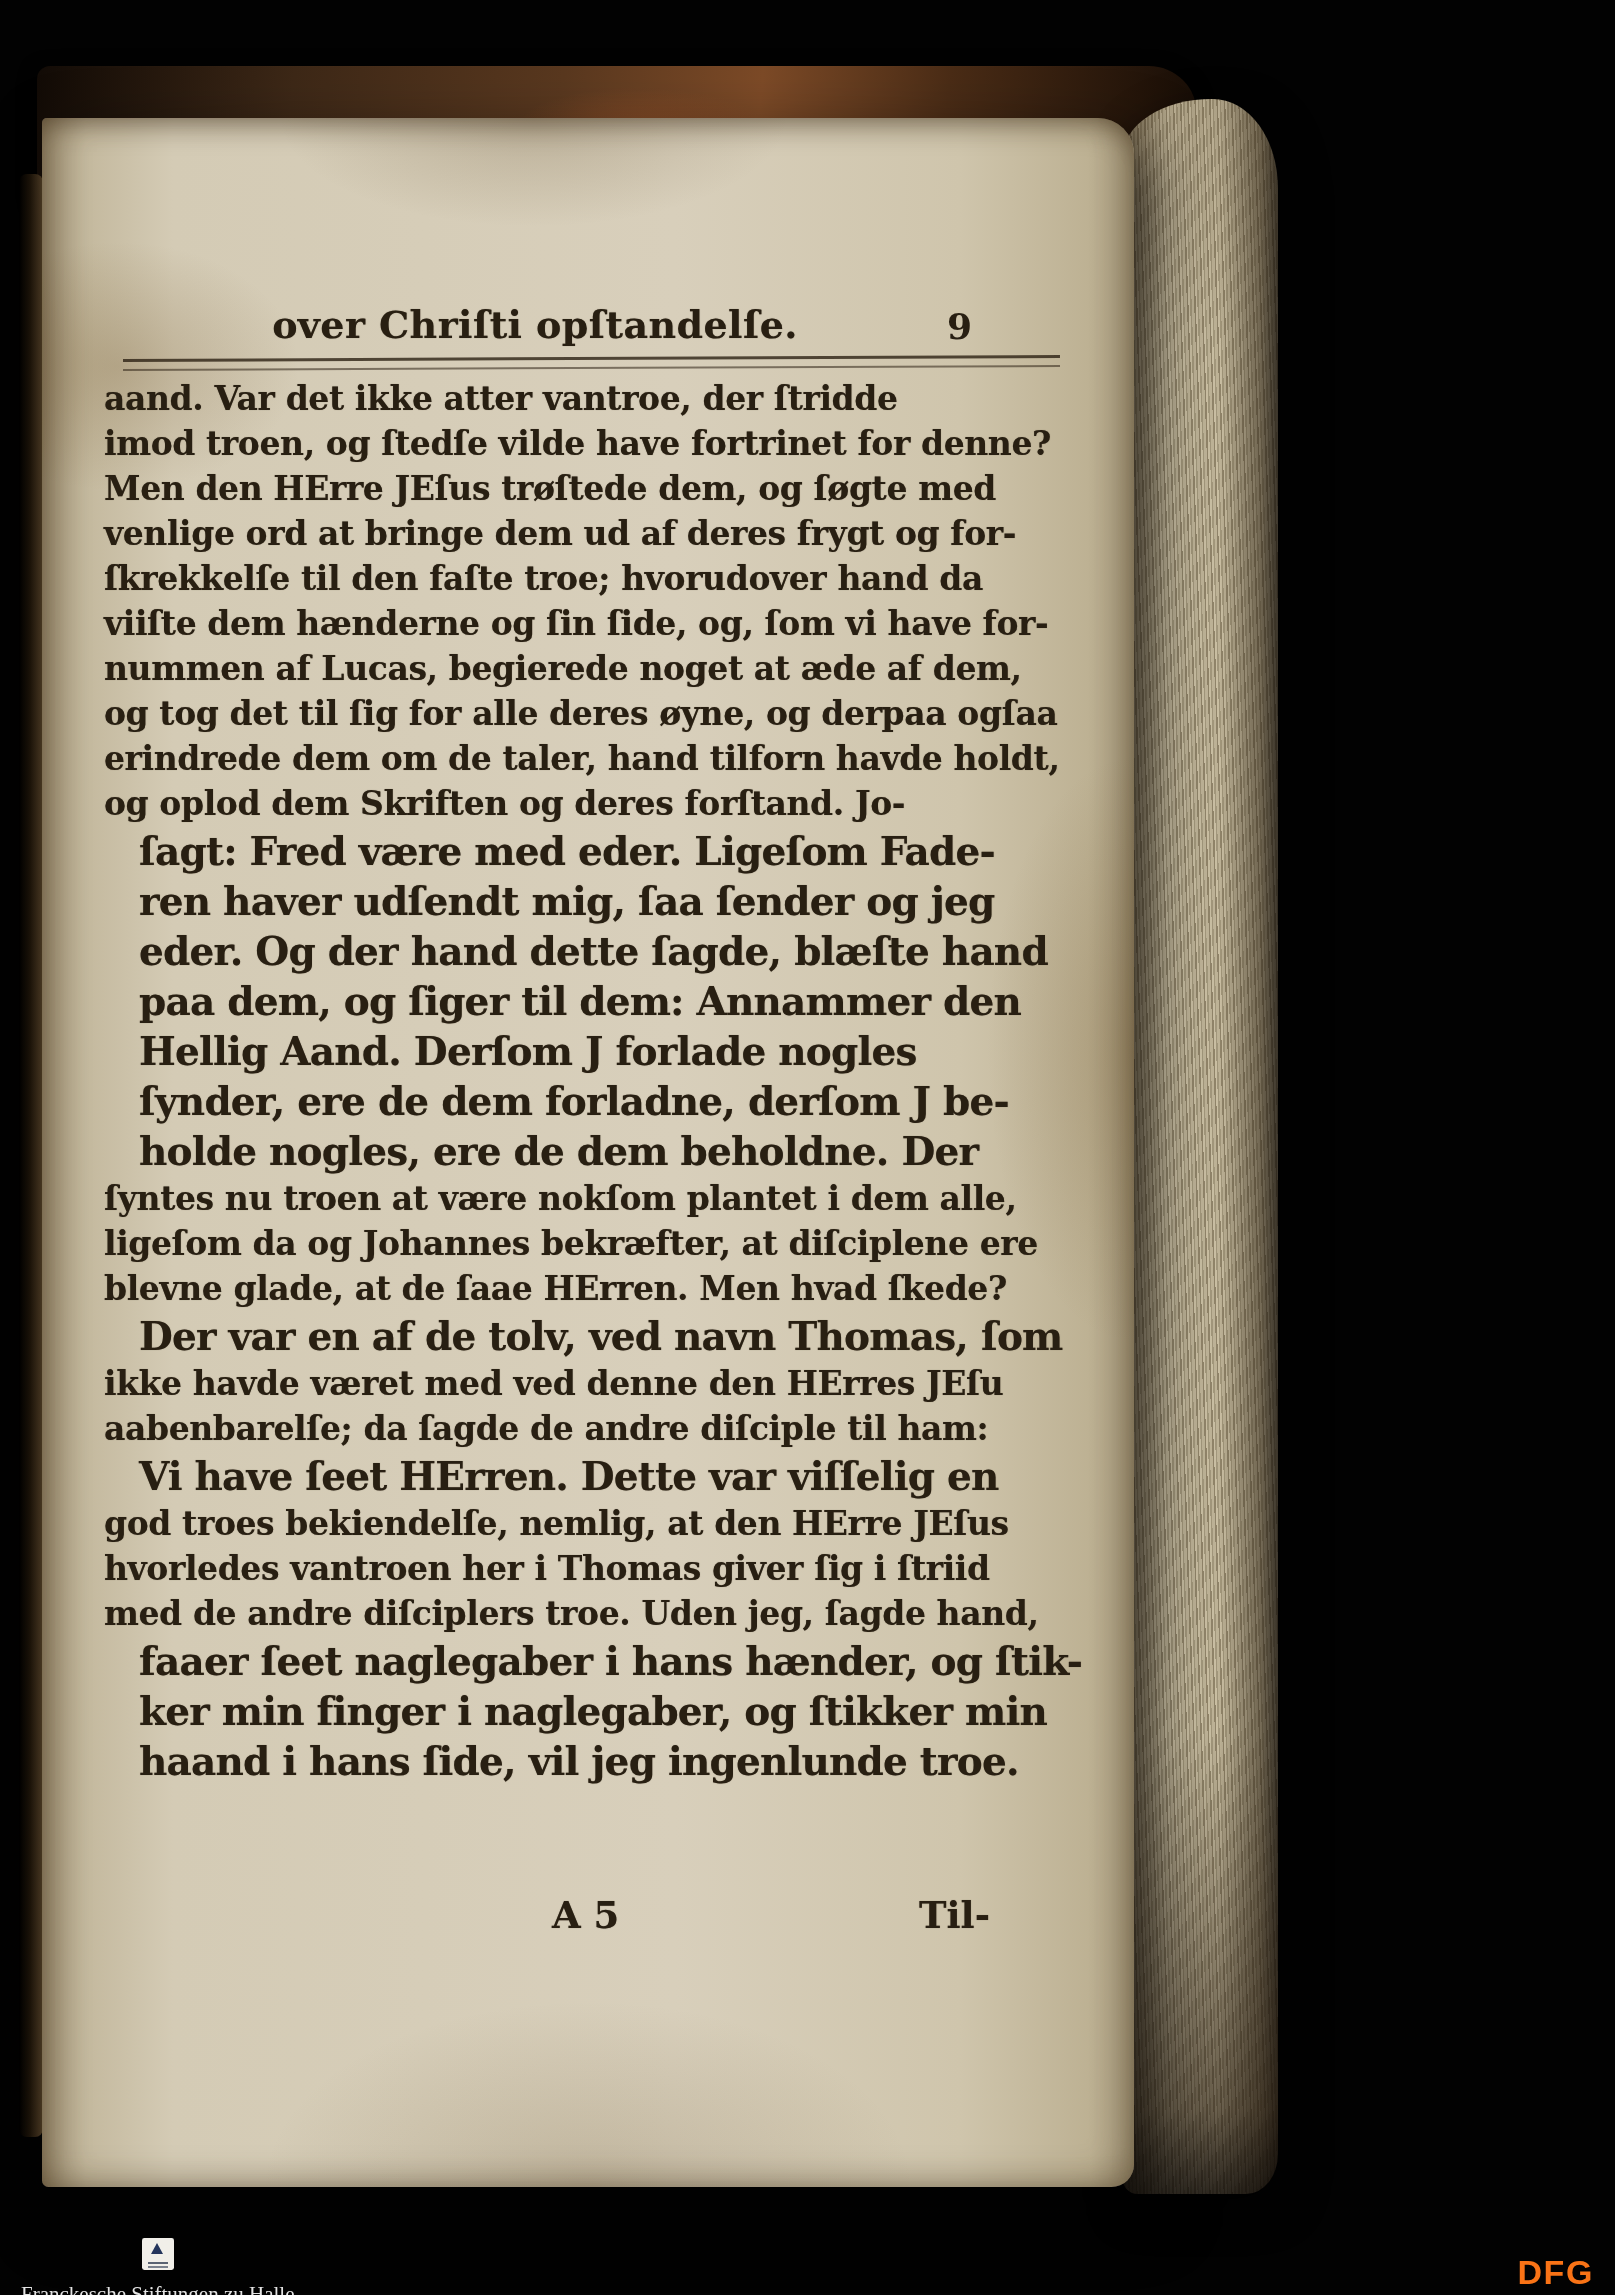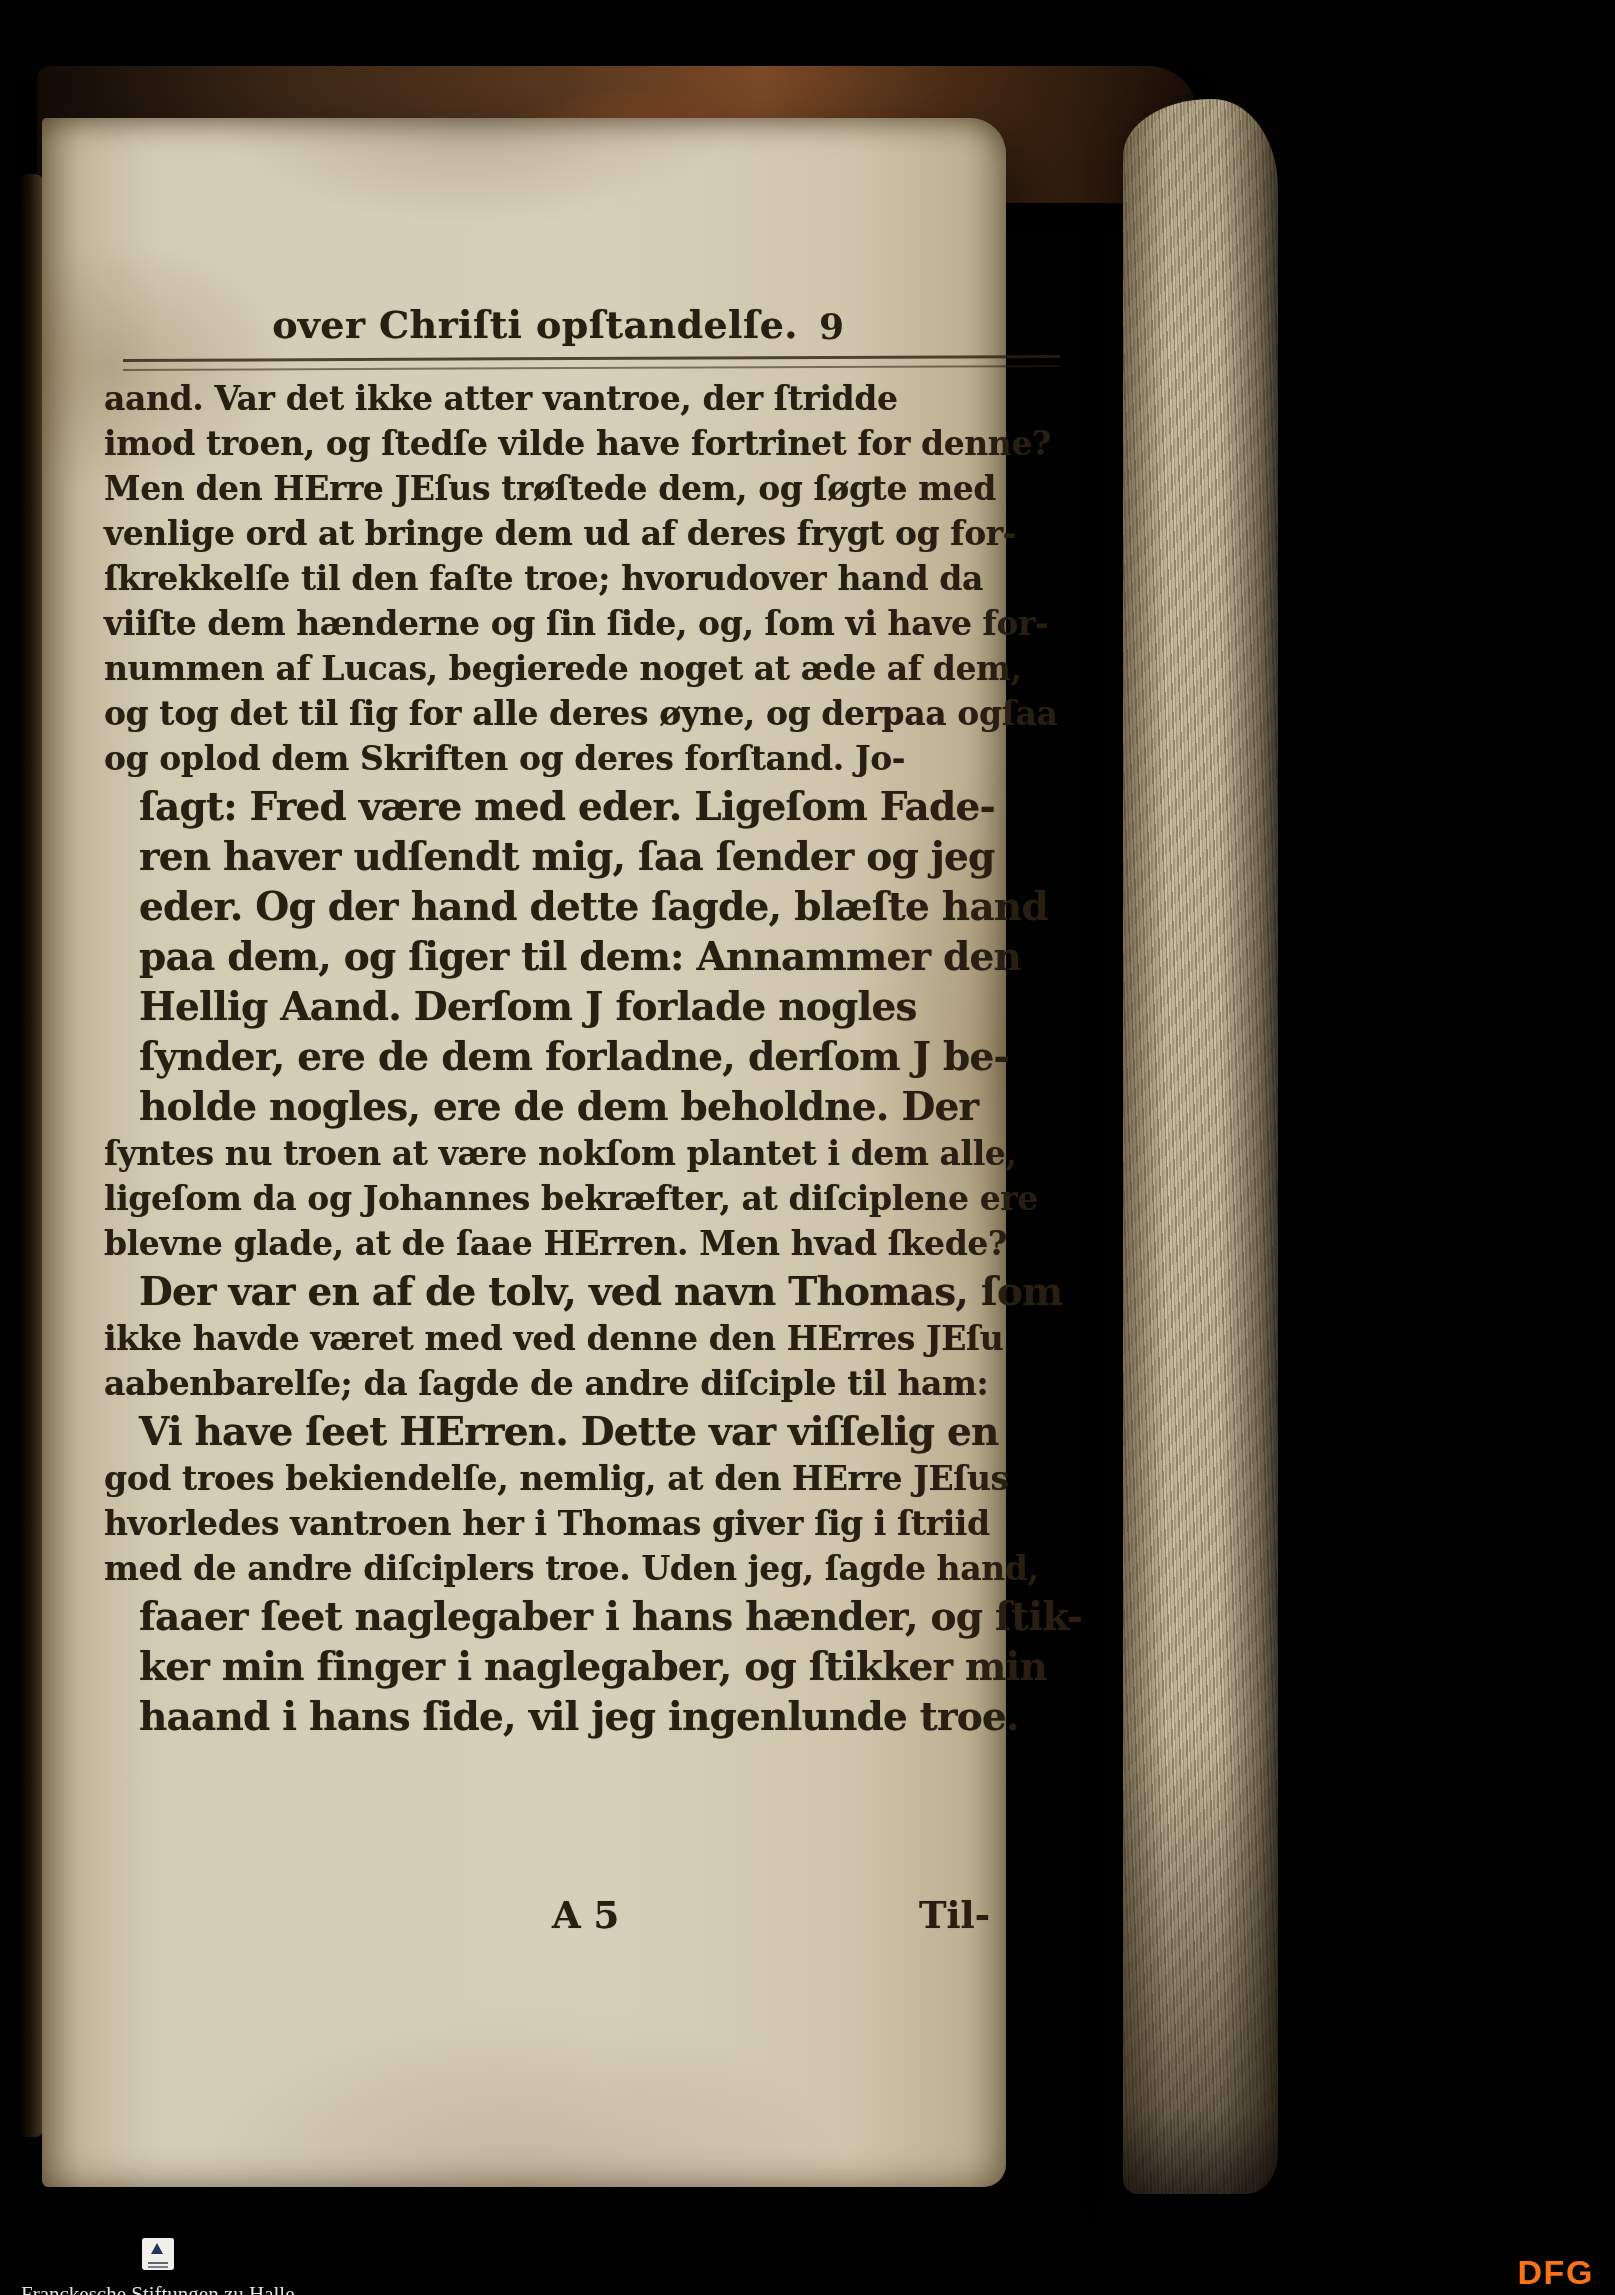--- a/index.html
+++ b/index.html
@@ -42,21 +42,21 @@
       linear-gradient(90deg, rgba(60,45,24,0.55) 0%, rgba(0,0,0,0) 28%, rgba(0,0,0,0) 62%, rgba(40,30,16,0.5) 88%, rgba(15,10,5,0.75) 100%),
       repeating-linear-gradient(88deg, #cbc0a4 0px, #cbc0a4 1.6px, #a3987c 1.6px, #a3987c 3.2px, #bfb498 3.2px, #bfb498 5.7px, #91856a 5.7px, #91856a 7.3px);
     box-shadow: 8px 14.5px 40px rgba(0,0,0,0.75);
     z-index: 2;
   }
 
   
   .page {
     position: absolute;
     left: 42px; top: 118px;
-    width: 964px; height: 2069px;
+    width: 1092px; height: 2069px;
     border-radius: 4.8px 36px 22.6px 6.5px;
     background:
       radial-gradient(ellipse 258px 178px at 7% 12%, rgba(125,100,60,0.30), rgba(0,0,0,0) 70%),
       radial-gradient(ellipse 210px 420px at 100% 45%, rgba(120,95,55,0.28), rgba(0,0,0,0) 70%),
       radial-gradient(ellipse 452px 258px at 50% 100%, rgba(110,90,55,0.22), rgba(0,0,0,0) 72%),
       radial-gradient(ellipse 339px 145px at 45% 0%, rgba(100,80,48,0.25), rgba(0,0,0,0) 75%),
       linear-gradient(90deg, #a99b7d 0%, #c4b99e 4%, #d4cbb5 12%, #d8cfbb 58%, #cfc5ac 84%, #bdb193 96%, #a4977a 100%);
     box-shadow:
       18px 27.5px 65px rgba(0,0,0,0.6),
       inset 21px 0 39px -13px rgba(60,42,20,0.45),
@@ -185,20 +185,21 @@
 
     <div class="body-text">
         <div class="text-line">aand.  Var det ikke atter vantroe, der ſtridde</div>
         <div class="text-line">imod troen, og ſtedſe vilde have fortrinet for denne?</div>
         <div class="text-line">Men den HErre JEſus trøſtede dem, og ſøgte med</div>
         <div class="text-line">venlige ord at bringe dem ud af deres frygt og for-</div>
         <div class="text-line">ſkrekkelſe til den faſte troe; hvorudover hand da</div>
         <div class="text-line">viiſte dem hænderne og ſin ſide, og, ſom vi have for-</div>
         <div class="text-line">nummen af Lucas, begierede noget at æde af dem,</div>
         <div class="text-line">og tog det til ſig for alle deres øyne, og derpaa ogſaa</div>
+        <div class="text-line">erindrede dem om de taler, hand tilforn havde holdt,</div>
         <div class="text-line">og oplod dem Skriften og deres forſtand.  Jo-</div>
         <div class="text-line large">ſagt: Fred være med eder.  Ligeſom Fade-</div>
         <div class="text-line large">ren haver udſendt mig, ſaa ſender og jeg</div>
         <div class="text-line large">eder.  Og der hand dette ſagde, blæſte hand</div>
         <div class="text-line large">paa dem, og ſiger til dem: Annammer den</div>
         <div class="text-line large">Hellig Aand.  Derſom J forlade nogles</div>
         <div class="text-line large">ſynder, ere de dem forladne, derſom J be-</div>
         <div class="text-line large">holde nogles, ere de dem beholdne.  Der</div>
         <div class="text-line">ſyntes nu troen at være nokſom plantet i dem alle,</div>
         <div class="text-line">ligeſom da og Johannes bekræfter, at diſciplene ere</div>

